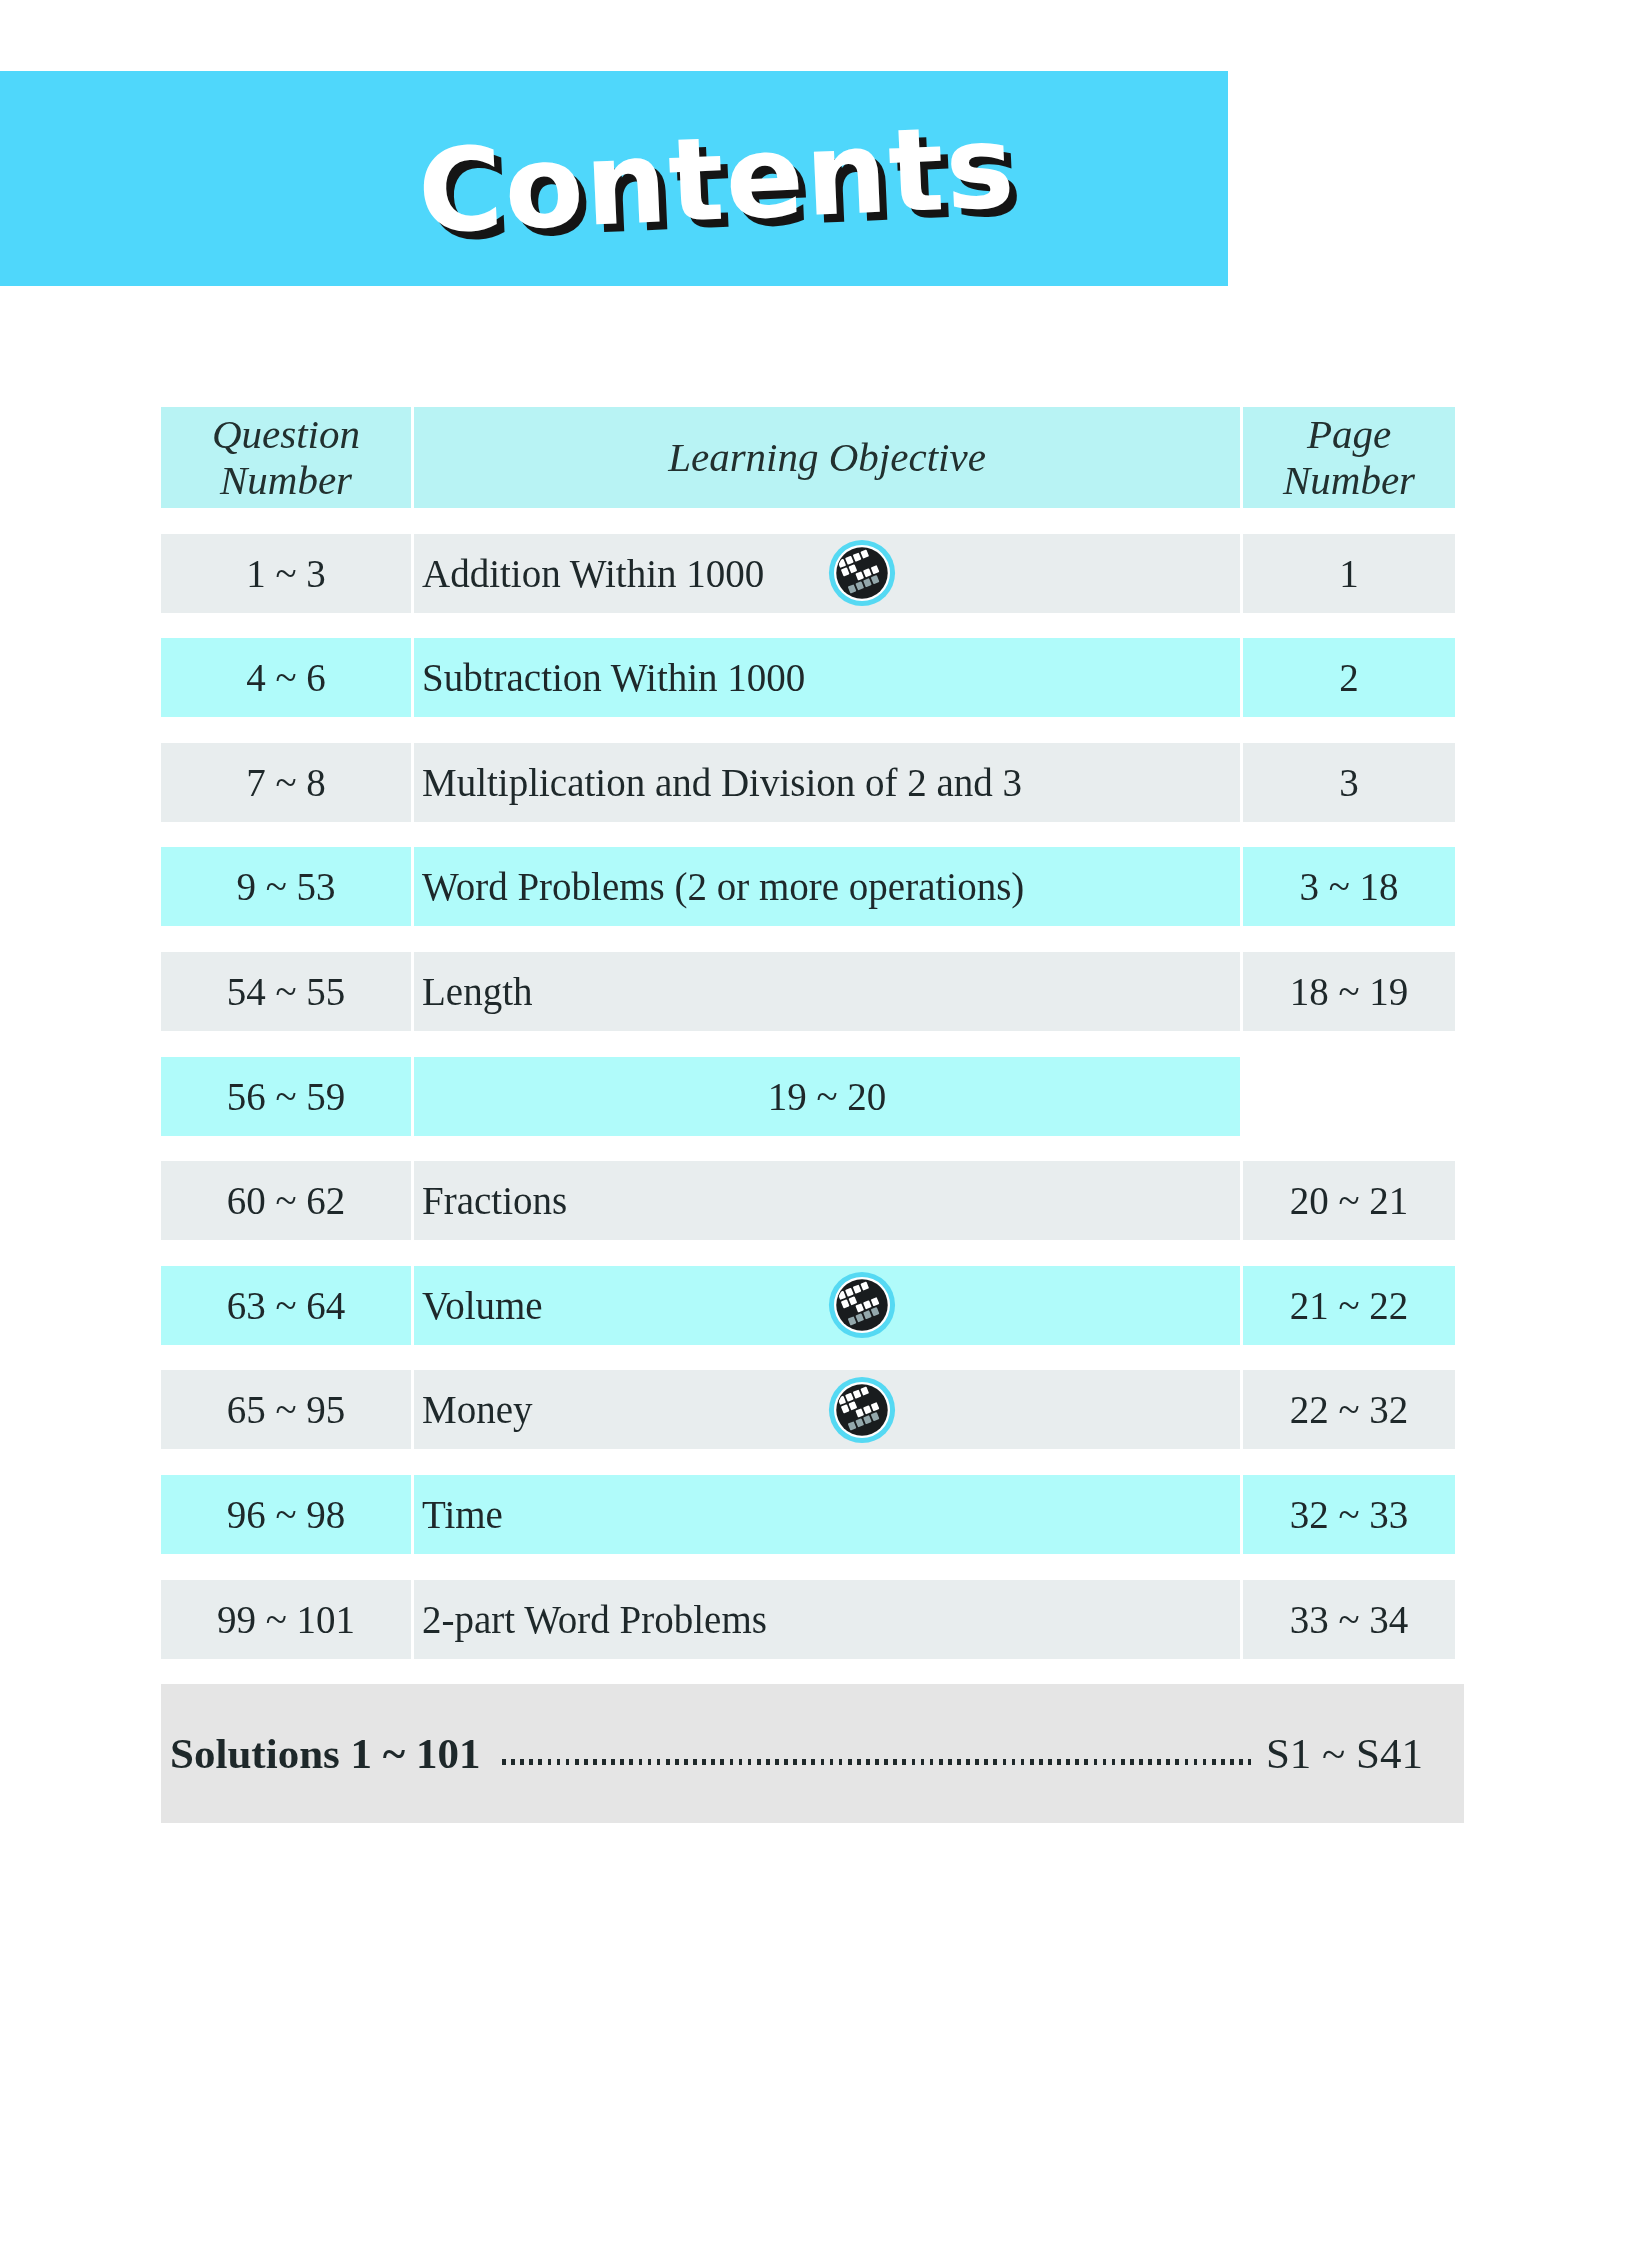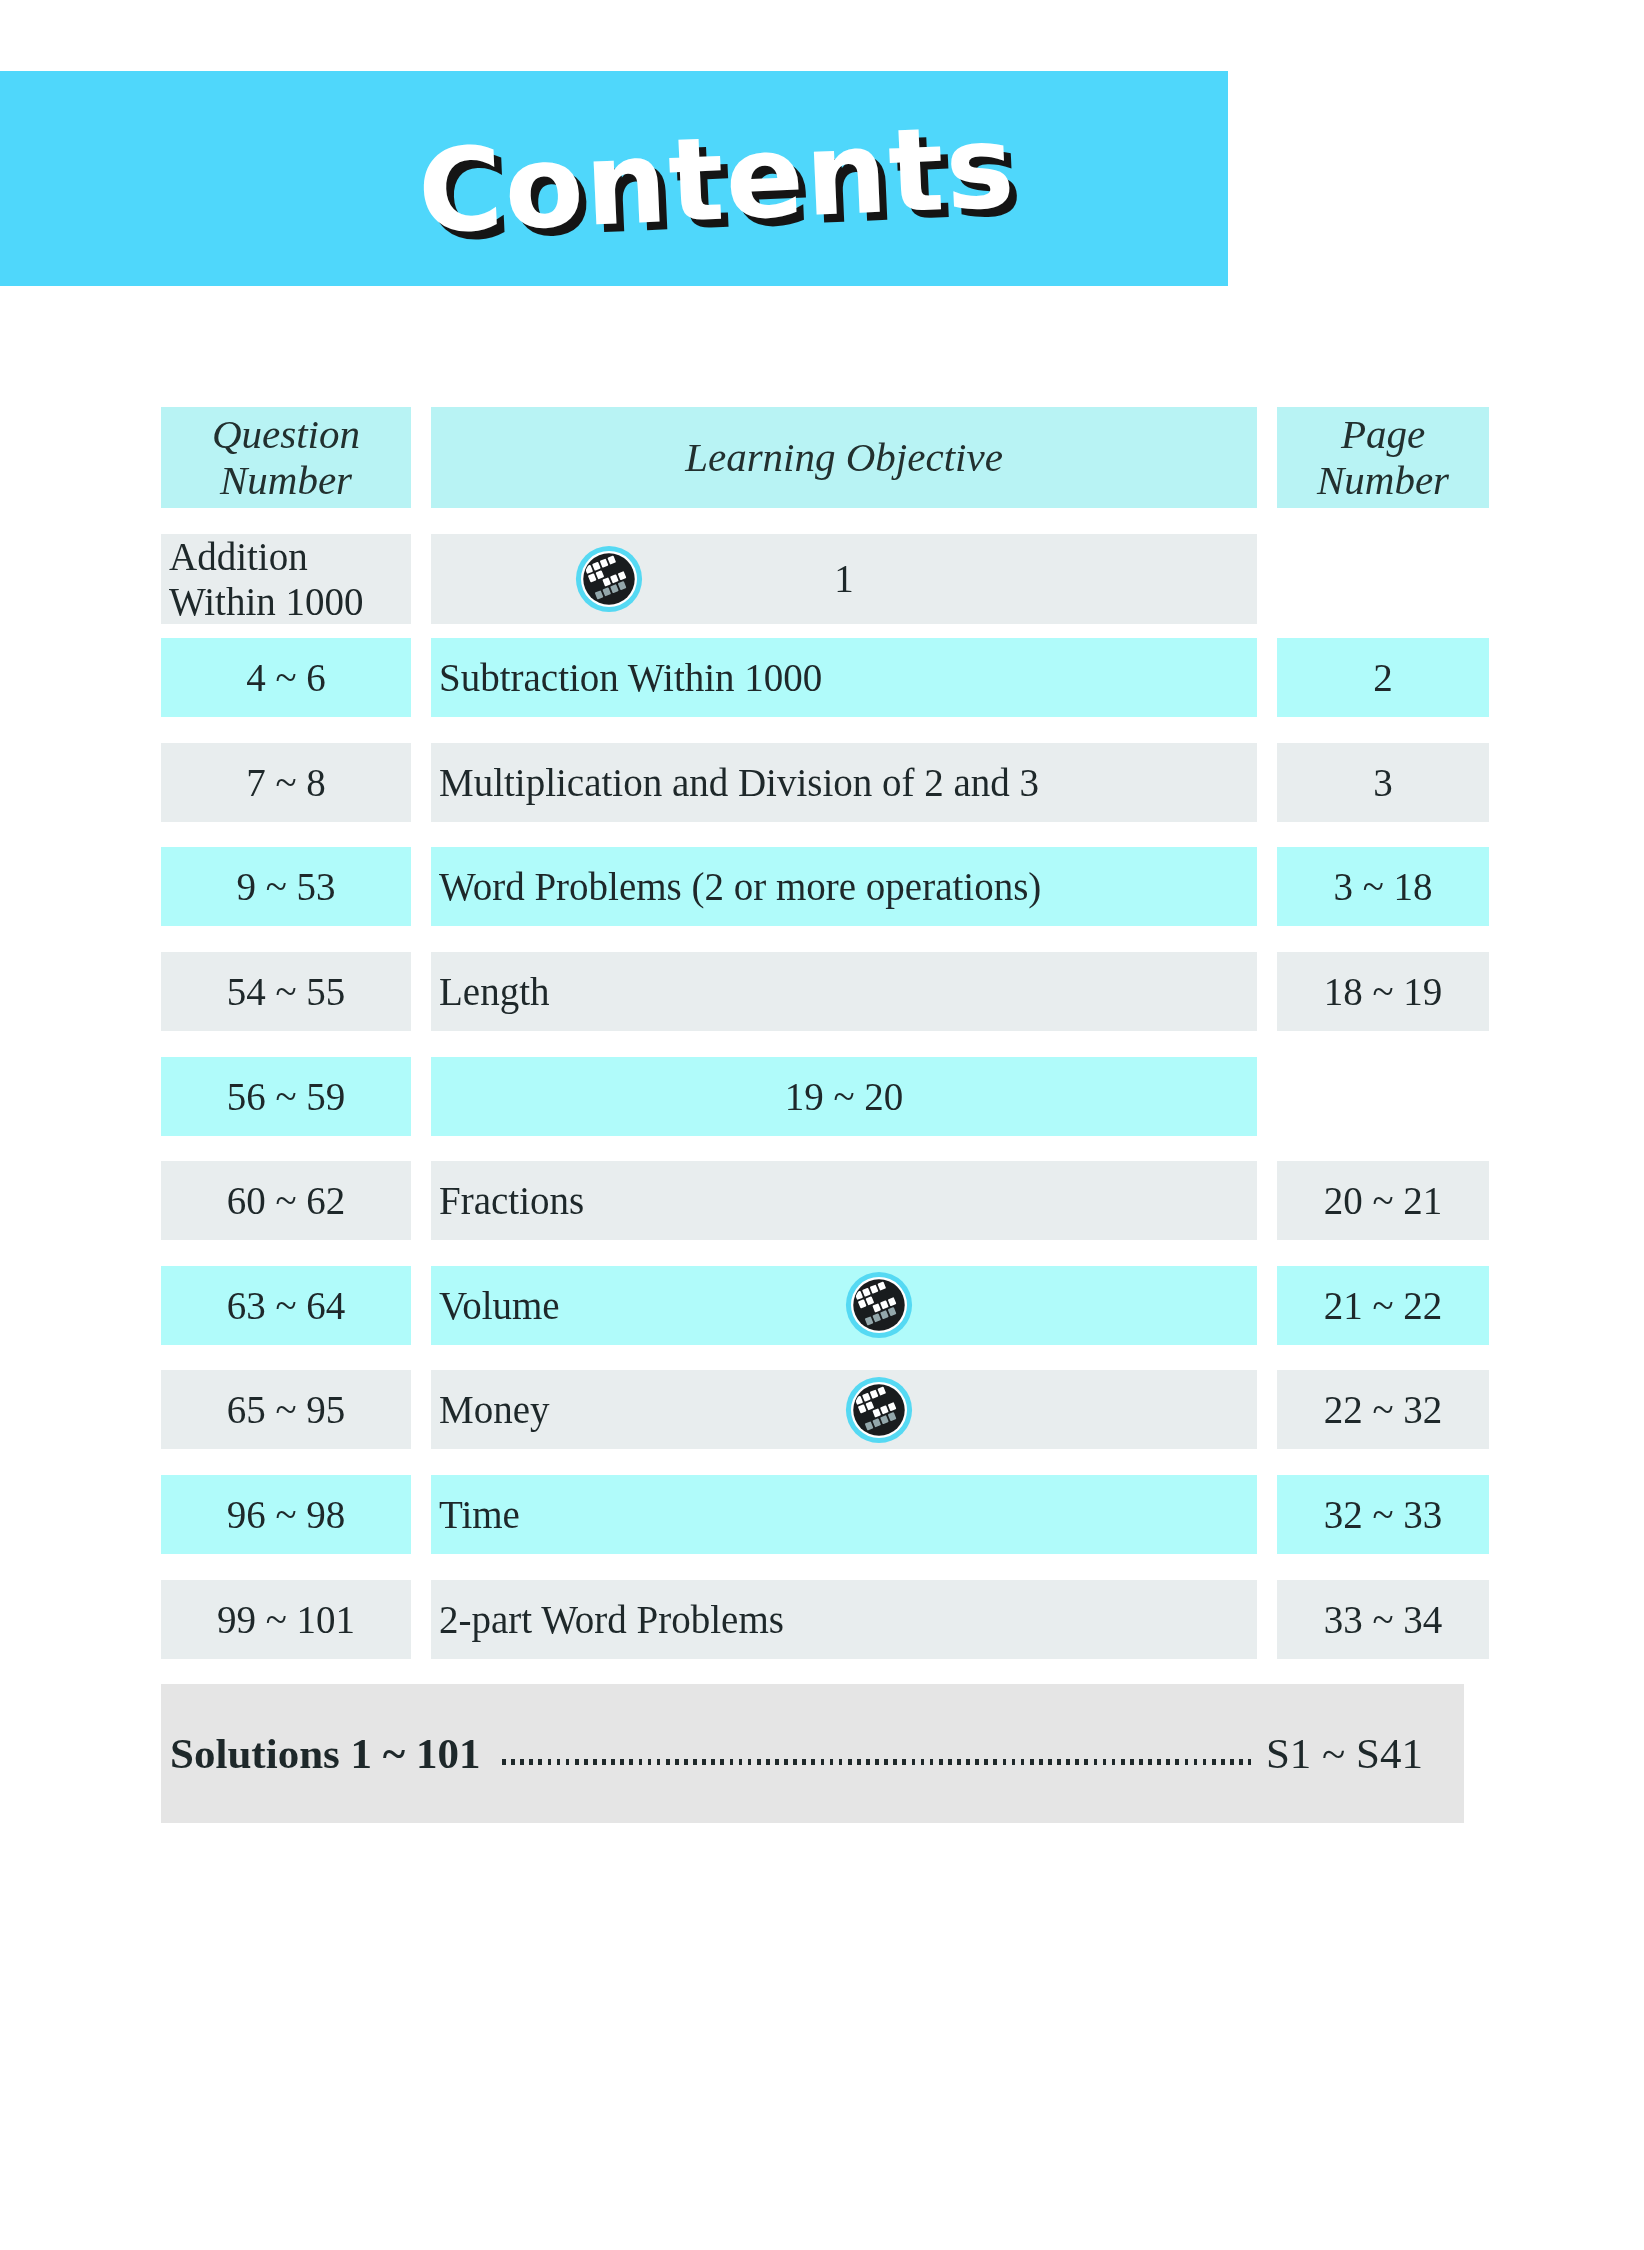--- a/index.html
+++ b/index.html
@@ -44,21 +44,21 @@
   
   .toc {
     position: absolute;
     left: 161px;
     top: 407px;
     width: 1303px;
   }
   .grid-row {
     display: grid;
     grid-template-columns: 250px 826px 212px;
-    column-gap: 20px;
+    column-gap: 3px;
   }
   .header-row { height: 101px; }
   .header-cell {
     background: #b8f3f4;
     display: flex;
     flex-direction: column;
     align-items: center;
     justify-content: center;
     font-style: italic;
     font-size: 41px;
@@ -135,20 +135,21 @@
       <span>Learning Objective</span>
     </div>
     <div class="header-cell">
       <span>Page</span>
       <span>Number</span>
     </div>
   </div>
 
   <div>
   <div class="grid-row body-row row-gray">
+    <div class="cell cell-question">1 ~ 3</div>
     <div class="cell cell-objective">
       <span>Addition Within 1000</span>
       <svg class="badge" viewBox="0 0 74 74" width="68" height="68">
         <defs>
           <clipPath id="disc-clip">
                 <circle cx="37" cy="37" r="27"></circle>
               </clipPath>
         </defs>
         <circle cx="37" cy="37" r="36" fill="#55d9f3"></circle>
         <circle cx="37" cy="37" r="30.5" fill="#ffffff"></circle>

